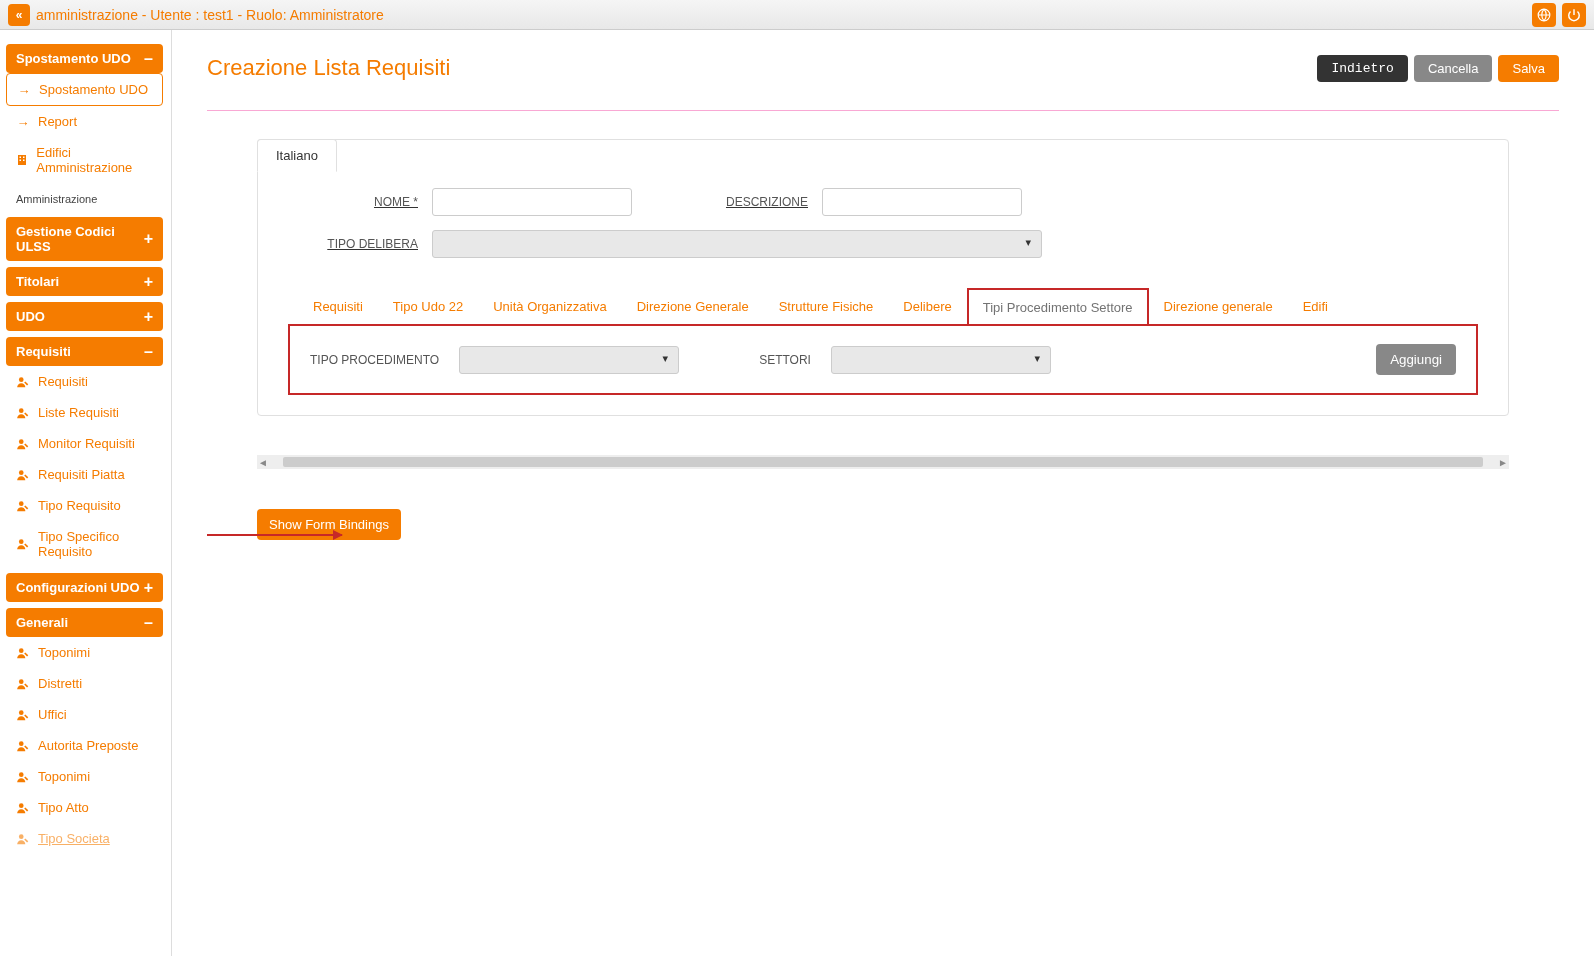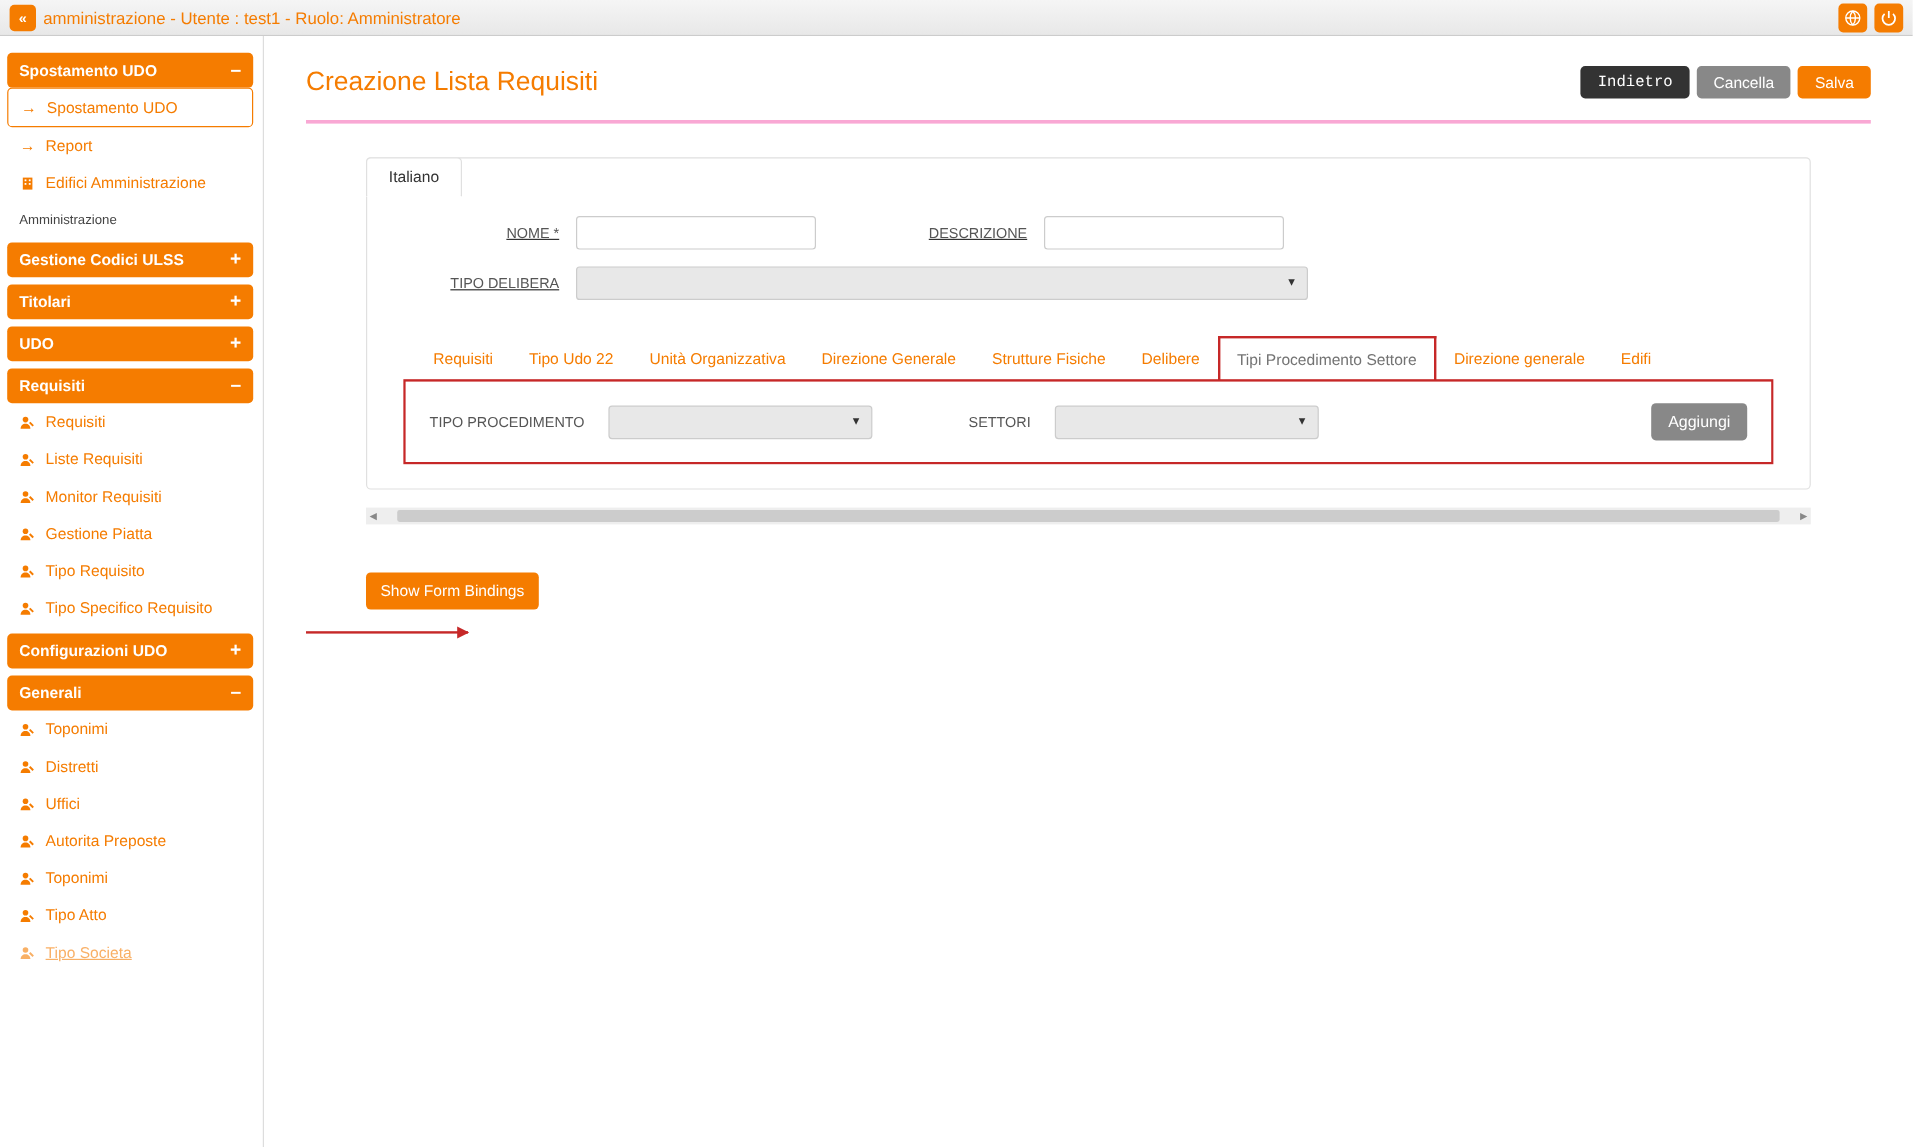--- a/index.html
+++ b/index.html
@@ -16,21 +16,21 @@
     }
     .top-bar-left { display: flex; align-items: center; gap: 6px; }
     .top-bar-title { color: #f57c00; font-weight: normal; font-size: 14px; }
     .collapse-btn { background: #f57c00; color: #fff; width: 22px; height: 22px; border-radius: 4px; display: flex; align-items: center; justify-content: center; cursor: pointer; font-size: 12px; font-weight: bold; }
     .top-bar-right { display: flex; gap: 6px; }
     .top-icon-btn { background: #f57c00; color: #fff; width: 24px; height: 24px; border-radius: 4px; display: flex; align-items: center; justify-content: center; cursor: pointer; }
     
     .layout { display: flex; height: calc(100vh - 30px); }
     
     .sidebar {
-      width: 220px;
+      width: 172px;
       border-right: 1px solid #ddd;
       overflow-y: auto;
       padding: 8px 8px 8px 6px;
       background: #fff;
       position: relative;
     }
     .sidebar::-webkit-scrollbar { width: 10px; }
     .sidebar::-webkit-scrollbar-thumb { background: #ccc; border-radius: 4px; }
     .sidebar::-webkit-scrollbar-track { background: #f0f0f0; }
     
@@ -60,33 +60,33 @@
     }
     .nav-item.active {
       border: 1px solid #f57c00;
       border-radius: 4px;
       background: #fff;
     }
     .nav-item .icon { width: 14px; display: inline-flex; justify-content: center; color: #f57c00; }
     .section-label { color: #444; font-size: 11px; padding: 10px 10px 6px; font-weight: normal; }
     
     .main { flex: 1; padding: 25px 35px; overflow: auto; }
-    .page-header { display: flex; justify-content: space-between; align-items: flex-start; border-bottom: 3px solid #f9a8d4; padding-bottom: 18px; margin-bottom: 28px; }
+    .page-header { display: flex; justify-content: space-between; align-items: flex-start; border-bottom: 1px solid #f9a8d4; padding-bottom: 28px; margin-bottom: 28px; }
     .page-title { color: #f57c00; font-size: 22px; font-weight: normal; }
     .header-buttons { display: flex; gap: 6px; }
     .btn { padding: 6px 14px; border: none; border-radius: 4px; font-size: 13px; cursor: pointer; color: #fff; }
     .btn-dark { background: #333; font-family: Liberation Mono, monospace; }
     .btn-gray { background: #888; }
     .btn-orange { background: #f57c00; }
     
     .card {
       background: #fff;
       border: 1px solid #e0e0e0;
       border-radius: 4px;
-      margin: 0 50px 15px;
+      margin: 0 50px 39px;
       position: relative;
     }
     .lang-tab {
       position: absolute;
       top: -1px;
       left: -1px;
       border: 1px solid #e0e0e0;
       border-bottom: 1px solid #fff;
       background: #fff;
       padding: 8px 18px;
@@ -253,21 +253,21 @@
       <span>Monitor Requisiti</span>
     </div>
     <div class="nav-item">
       <span class="icon">
           <svg class="user-icon" viewBox="0 0 24 24">
             <circle cx="9" cy="8" r="4"></circle>
             <path d="M2 21c0-4 3-7 7-7s7 3 7 7"></path>
             <path d="M16 11l5 5-2 2-5-5z"></path>
           </svg>
         </span>
-      <span>Gestione Piatta</span>
+      <span>Requisiti Piatta</span>
     </div>
     <div class="nav-item">
       <span class="icon">
           <svg class="user-icon" viewBox="0 0 24 24">
             <circle cx="9" cy="8" r="4"></circle>
             <path d="M2 21c0-4 3-7 7-7s7 3 7 7"></path>
             <path d="M16 11l5 5-2 2-5-5z"></path>
           </svg>
         </span>
       <span>Tipo Requisito</span>

